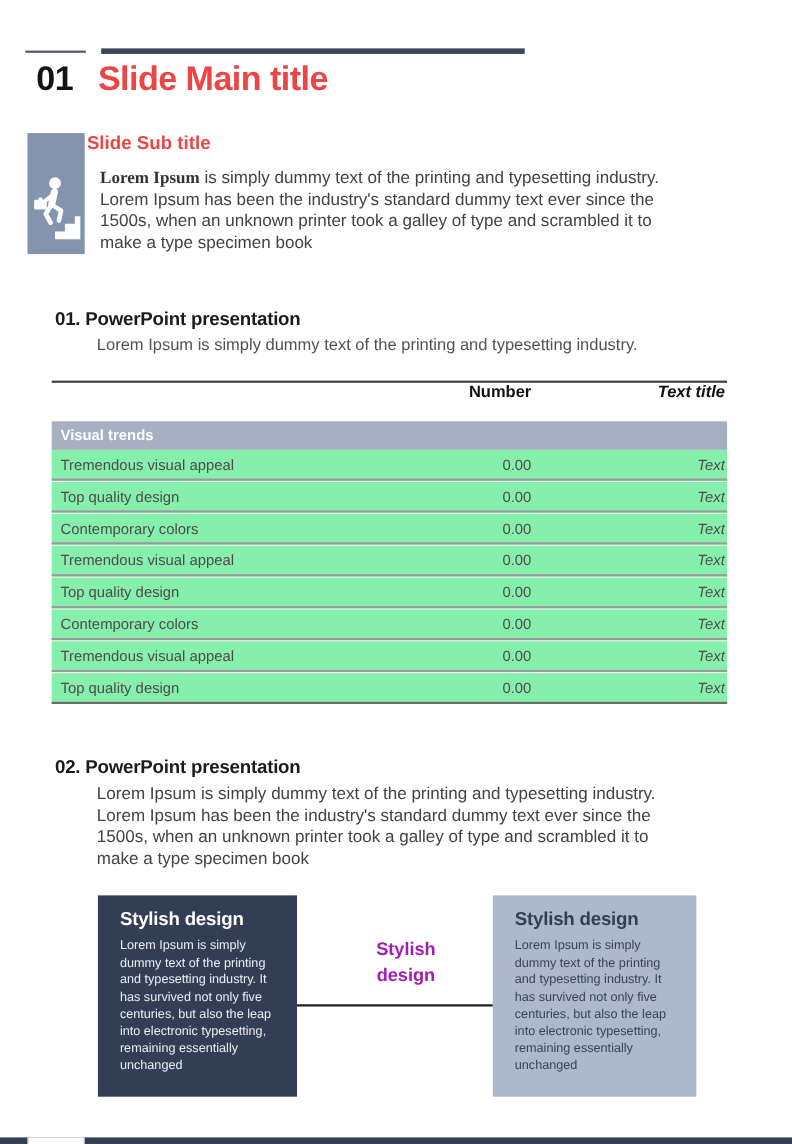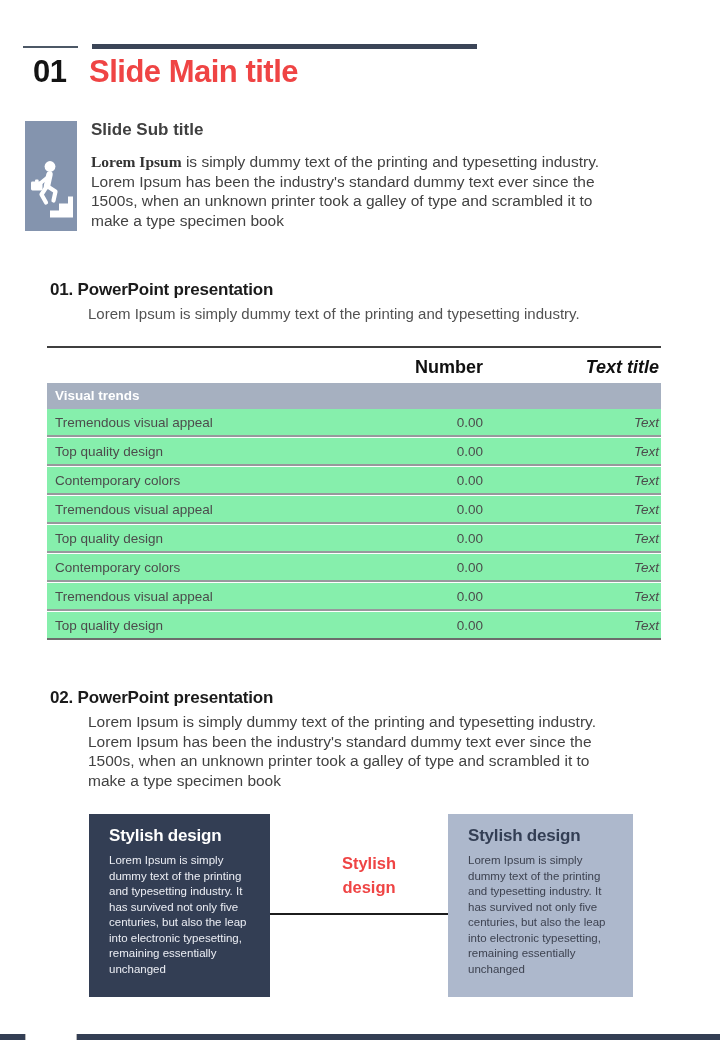--- a/index.html
+++ b/index.html
@@ -7,56 +7,56 @@
         font-family:"Liberation Sans",sans-serif;color:#1b1b1b;margin-top:24px;}
 
   
   .thin-line{position:absolute;left:23px;top:22px;width:55px;height:2px;background:#4c5866;}
   .thick-line{position:absolute;left:92px;top:20px;width:385px;height:5px;background:#3b4557;}
   .idx{position:absolute;left:33px;top:30px;font-size:31px;font-weight:bold;letter-spacing:-0.5px;color:#141414;}
   .main-title{position:absolute;left:89px;top:30px;font-size:31px;font-weight:bold;letter-spacing:-0.5px;color:#ef4444;}
 
   
   .icon-box{position:absolute;left:25px;top:97px;width:52px;height:110px;background:#8494ae;}
-  .sub-title{position:absolute;left:91px;top:96px;font-size:17px;font-weight:bold;color:#404040;}
+  .sub-title{position:absolute;left:79px;top:96px;font-size:17px;font-weight:bold;color:#ef4444;}
   .intro-para{position:absolute;left:91px;top:128px;width:578px;font-size:15.5px;line-height:19.6px;
               color:#424242;white-space:pre-line;}
   .intro-para .lead{font-family:"Liberation Serif",serif;font-weight:bold;color:#333;}
 
   
   .sec-heading{position:absolute;font-size:17px;font-weight:bold;letter-spacing:-0.2px;color:#1b1b1b;}
   .s1-head{left:50px;top:256px;}
   .s1-sub{position:absolute;left:88px;top:281px;font-size:15px;color:#525252;}
   .s2-head{left:50px;top:664px;}
   .s2-para{position:absolute;left:88px;top:688px;width:578px;font-size:15.5px;line-height:19.6px;
            color:#424242;white-space:pre-line;}
 
   
   .table{position:absolute;left:47px;top:322px;width:614px;border-top:2px solid #3f3f3f;}
-  .t-header{display:flex;align-items:flex-end;height:30px;padding-bottom:5px;font-size:18px;font-weight:bold;color:#101010;}
+  .t-header{display:flex;height:30px;padding-bottom:5px;font-size:15px;font-weight:bold;color:#101010;}
   .t-band{height:26px;line-height:26px;background:#a6b0c0;color:#ffffff;font-size:13.5px;font-weight:bold;padding-left:8px;}
   .t-row{display:flex;align-items:center;height:26px;background:#86efac;border-bottom:2px solid #97999c;
          margin-bottom:1px;font-size:13.5px;color:#4c4c4c;}
   .t-row:last-of-type{border-bottom:2px solid #6c6c6c;margin-bottom:0;}
   .c1{flex:1;padding-left:8px;}
   .c2{width:120px;text-align:right;}
   .c3{width:178px;text-align:right;padding-right:2px;box-sizing:border-box;font-style:italic;}
 
   
   .card{position:absolute;top:790px;height:183px;box-sizing:border-box;padding:10px 14px;}
   .card-dark{left:89px;width:181px;background:#333e54;}
   .card-light{left:448px;width:185px;background:#adb8cc;}
   .card-title{font-size:17px;font-weight:bold;letter-spacing:-0.2px;margin:2px 0 7px 6px;}
   .card-dark .card-title{color:#ffffff;}
   .card-light .card-title{color:#333e54;}
   .card-body{font-size:11.5px;line-height:15.5px;white-space:pre-line;margin-left:6px;}
   .card-dark .card-body{color:#eceef4;}
   .card-light .card-body{color:#3d4250;}
   .mid-label{position:absolute;left:270px;top:827px;width:198px;text-align:center;font-size:16.5px;
-             font-weight:bold;line-height:24px;color:#ef4444;white-space:pre-line;}
+             font-weight:bold;line-height:24px;color:#a21caf;white-space:pre-line;}
   .connector{position:absolute;left:270px;top:889px;width:178px;height:2px;background:#1c1c1c;}
 
   
   .footer-bar{position:absolute;left:0;top:1010px;width:720px;height:30px;background:#333e54;}
   .footer-notch{position:absolute;left:25px;top:1010px;width:52px;height:16px;background:#ffffff;
                 border-left:1px solid #b8b8b8;border-right:1px solid #b8b8b8;border-bottom:1px solid #b8b8b8;box-sizing:border-box;}
   .footer-tri{position:absolute;left:646px;top:1012px;font-size:16px;color:#ffffff;font-family:"DejaVu Sans",sans-serif;}
   .footer-page{position:absolute;left:676px;top:1014px;font-size:13.5px;color:#ffffff;}
 </style>
 </head>

